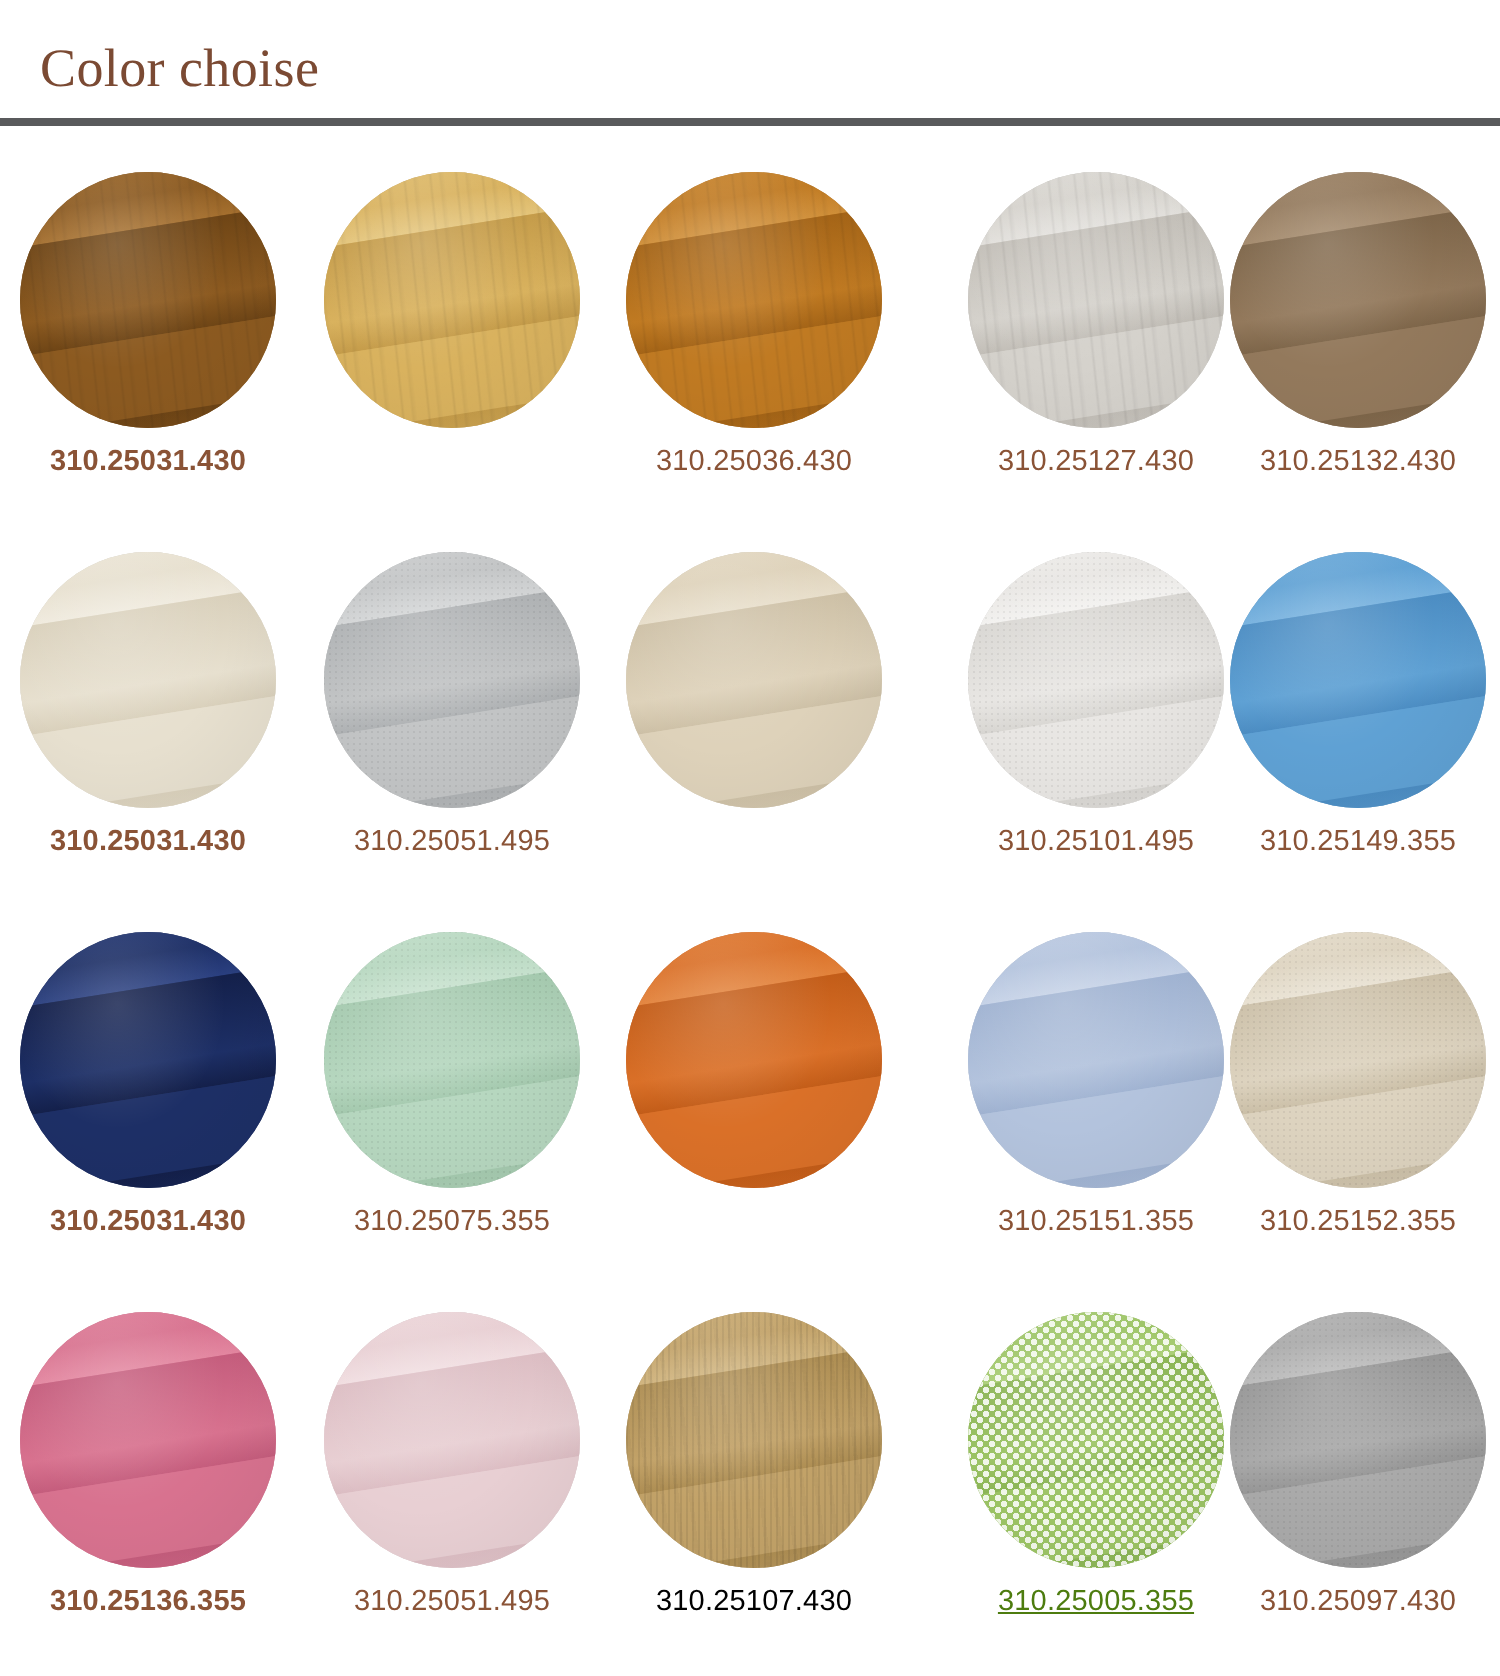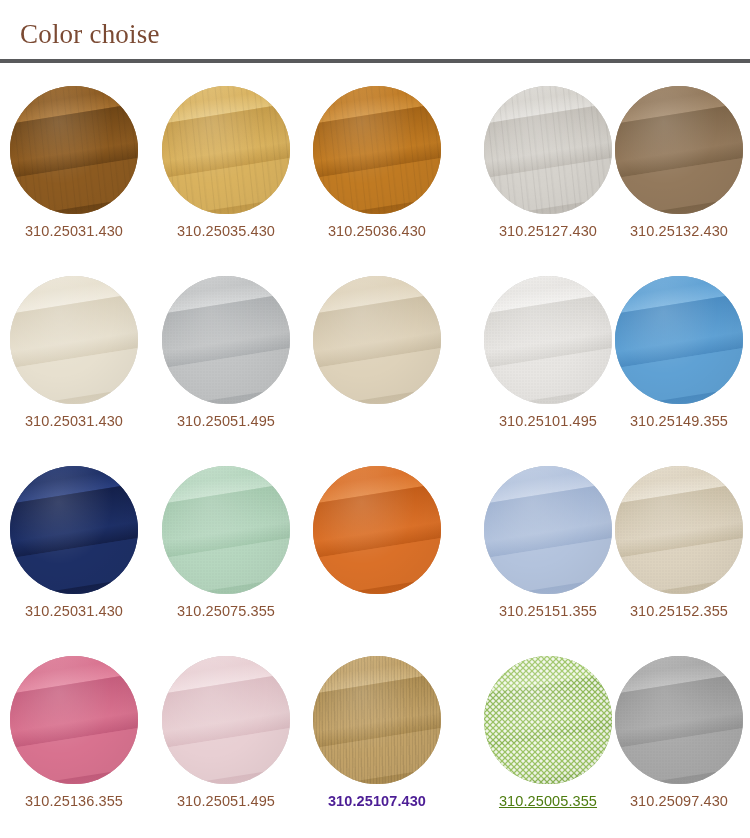--- a/index.html
+++ b/index.html
@@ -56,21 +56,21 @@
     position: relative;
     height: 190px;
     width: 750px;
   }
   .swatch-cell {
     position: absolute;
     top: 0;
     width: 128px;
     height: 190px;
   }
-  .swatch-cell.c0 { left: 10px; }
+  .swatch-cell.c0 { left: 10px; font-weight: bold; }
   .swatch-cell.c1 { left: 162px; }
   .swatch-cell.c2 { left: 313px; }
   .swatch-cell.c3 { left: 484px; }
   .swatch-cell.c4 { left: 615px; }
 
   .swatch-disc {
     position: absolute;
     left: 0;
     top: 23px;
     width: 128px;
@@ -153,21 +153,20 @@
           <div class="disc-base" style="background: rgb(217, 178, 94);"></div>
           <div class="disc-slats">
             <div class="slat" style="top: 0%; height: 30%; background: linear-gradient(rgb(230, 200, 127) 0%, rgb(217, 178, 94) 70%, rgb(230, 200, 127) 100%); opacity: 0.85;"></div>
             <div class="slat" style="top: 30%; height: 30%; background: linear-gradient(rgb(196, 155, 73) 0%, rgb(217, 178, 94) 70%, rgb(196, 155, 73) 100%); opacity: 0.95;"></div>
             <div class="slat" style="top: 60%; height: 22%; background: linear-gradient(rgb(217, 178, 94) 0%, rgb(217, 178, 94) 70%, rgb(217, 178, 94) 100%); opacity: 0.85;"></div>
             <div class="slat" style="top: 82%; height: 25%; background: linear-gradient(rgb(196, 155, 73) 0%, rgb(217, 178, 94) 70%, rgb(196, 155, 73) 100%); opacity: 0.95;"></div>
           </div>
           <div class="disc-grain" style="background: repeating-linear-gradient(84deg, rgba(0, 0, 0, 0) 0px, rgba(0, 0, 0, 0.1) 1px, rgba(0, 0, 0, 0) 2px, rgba(255, 255, 255, 0.09) 3px, rgba(0, 0, 0, 0) 5px, rgba(0, 0, 0, 0.07) 6px, rgba(0, 0, 0, 0) 8px, rgba(255, 255, 255, 0.05) 10px, rgba(0, 0, 0, 0) 13px);"></div>
           <div class="disc-shade"></div>
         </div>
-        <div class="swatch-code" style="color: rgb(138, 83, 54);">310.25035.430</div>
       </div>
       <div class="swatch-cell c2">
         <div class="swatch-disc">
           <div class="disc-base" style="background: rgb(192, 122, 34);"></div>
           <div class="disc-slats">
             <div class="slat" style="top: 0%; height: 30%; background: linear-gradient(rgb(210, 146, 60) 0%, rgb(192, 122, 34) 70%, rgb(210, 146, 60) 100%); opacity: 0.85;"></div>
             <div class="slat" style="top: 30%; height: 30%; background: linear-gradient(rgb(163, 99, 22) 0%, rgb(192, 122, 34) 70%, rgb(163, 99, 22) 100%); opacity: 0.95;"></div>
             <div class="slat" style="top: 60%; height: 22%; background: linear-gradient(rgb(192, 122, 34) 0%, rgb(192, 122, 34) 70%, rgb(192, 122, 34) 100%); opacity: 0.85;"></div>
             <div class="slat" style="top: 82%; height: 25%; background: linear-gradient(rgb(163, 99, 22) 0%, rgb(192, 122, 34) 70%, rgb(163, 99, 22) 100%); opacity: 0.95;"></div>
           </div>
@@ -381,21 +380,21 @@
           <div class="disc-base" style="background: rgb(194, 162, 104);"></div>
           <div class="disc-slats">
             <div class="slat" style="top: 0%; height: 30%; background: linear-gradient(rgb(210, 182, 128) 0%, rgb(194, 162, 104) 70%, rgb(210, 182, 128) 100%); opacity: 0.85;"></div>
             <div class="slat" style="top: 30%; height: 30%; background: linear-gradient(rgb(173, 141, 82) 0%, rgb(194, 162, 104) 70%, rgb(173, 141, 82) 100%); opacity: 0.95;"></div>
             <div class="slat" style="top: 60%; height: 22%; background: linear-gradient(rgb(194, 162, 104) 0%, rgb(194, 162, 104) 70%, rgb(194, 162, 104) 100%); opacity: 0.85;"></div>
             <div class="slat" style="top: 82%; height: 25%; background: linear-gradient(rgb(173, 141, 82) 0%, rgb(194, 162, 104) 70%, rgb(173, 141, 82) 100%); opacity: 0.95;"></div>
           </div>
           <div class="disc-grain" style="background: repeating-linear-gradient(90deg, rgba(0, 0, 0, 0.13) 0px, rgba(0, 0, 0, 0.13) 1px, rgba(0, 0, 0, 0) 1px, rgba(0, 0, 0, 0) 3px), repeating-linear-gradient(0deg, rgba(255, 255, 255, 0.22) 0px, rgba(255, 255, 255, 0.22) 1px, rgba(0, 0, 0, 0) 1px, rgba(0, 0, 0, 0) 3px), repeating-linear-gradient(84deg, rgba(0, 0, 0, 0.05) 0px, rgba(0, 0, 0, 0.05) 2px, rgba(0, 0, 0, 0) 2px, rgba(0, 0, 0, 0) 7px);"></div>
           <div class="disc-shade"></div>
         </div>
-        <div class="swatch-code" style="color: #4c1d95; font-weight: bold;">310.25107.430</div>
+        <div class="swatch-code" style="color: #000000;">310.25107.430</div>
       </div>
       <div class="swatch-cell c3">
         <div class="swatch-disc">
           <div class="disc-base" style="background: rgb(156, 196, 101);"></div>
           <div class="disc-slats">
             <div class="slat" style="top: 0%; height: 30%; background: linear-gradient(rgb(174, 209, 124) 0%, rgb(156, 196, 101) 70%, rgb(174, 209, 124) 100%); opacity: 0.85;"></div>
             <div class="slat" style="top: 30%; height: 30%; background: linear-gradient(rgb(138, 180, 85) 0%, rgb(156, 196, 101) 70%, rgb(138, 180, 85) 100%); opacity: 0.95;"></div>
             <div class="slat" style="top: 60%; height: 22%; background: linear-gradient(rgb(156, 196, 101) 0%, rgb(156, 196, 101) 70%, rgb(156, 196, 101) 100%); opacity: 0.85;"></div>
             <div class="slat" style="top: 82%; height: 25%; background: linear-gradient(rgb(138, 180, 85) 0%, rgb(156, 196, 101) 70%, rgb(138, 180, 85) 100%); opacity: 0.95;"></div>
           </div>

